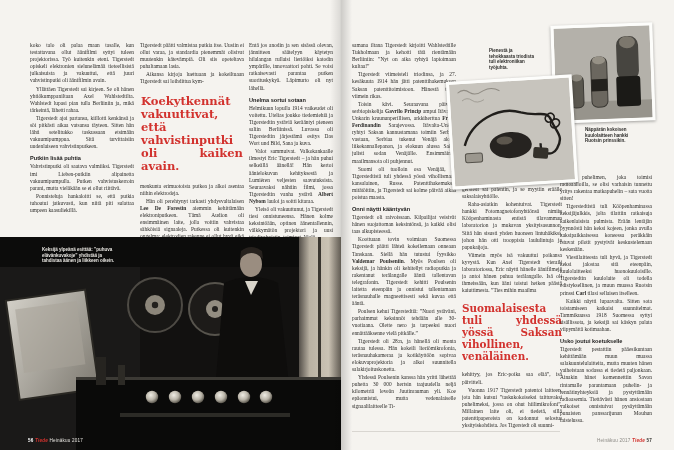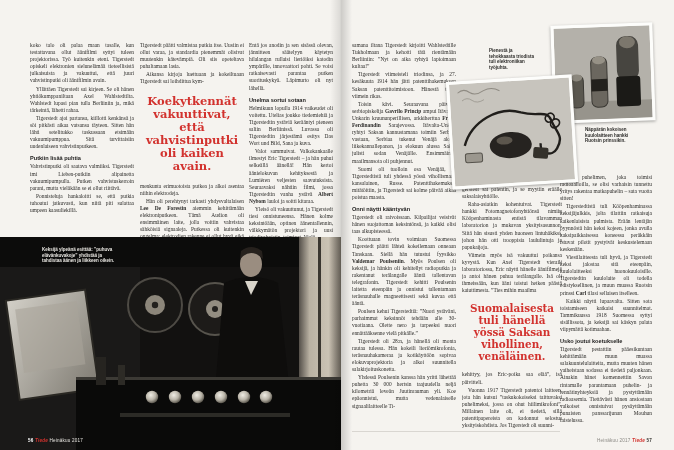--- a/index.html
+++ b/index.html
@@ -20,21 +20,21 @@
     color:#2d2c2a;
   }
   .col p{margin:0 0 1px 0;}
   .col p.indent{text-indent:6px;}
   .col h3{
     font-family:"Liberation Sans", sans-serif;
     font-size:5.6px;line-height:7px;margin:5px 0 1px 0;color:#1d1c1b;
   }
   .pullquote{
     font-family:"DejaVu Serif", serif;
-    font-weight:bold;color:#d2322e;text-align:center;
+    font-weight:bold;color:#d2322e;
     font-size:11.5px;line-height:13px;margin:9px 1px 10px 1px;text-indent:0;
   }
   .pullquote.small{font-size:10.4px;line-height:12px;margin:8px 0 9px 0;}
   
   .photo-left{
     position:absolute;left:0;top:237px;width:341px;height:213px;
     background:#121110;z-index:5;
   }
   .photo-caption{
     position:absolute;left:42px;top:247px;width:80px;z-index:6;
@@ -168,21 +168,21 @@
     <p class="">Tigerstedt oli raivoissaan. Kilpailijat veisivät hänen suojattoman keksintönsä, ja kaikki olisi taas alkupisteessä.</p>
     <p class="indent">Koottuaan tovin voimiaan Suomessa Tigerstedt päätti lähteä kokeilemaan onneaan Tanskaan. Siellä hän tutustui fyysikko <strong>Valdemar Poulseniin</strong>. Myös Poulsen oli keksijä, ja hänkin oli kehitellyt radioputkia ja rakentanut terälangalle ääntä tallentavan telegrafonin. Tigerstedt kehitti Poulsenin laitetta eteenpäin ja onnistui tallentamaan teräsnauhalle magneettisesti sekä kuvaa että ääntä.</p>
     <p class="indent">Poulsen kehui Tigerstedtiä: ”Nuori ystäväni, parhaimmat keksinnöt tehdään alle 30-vuotiaana. Olette nero ja tarpeeksi nuori ennättääksenne vielä pitkälle.”</p>
     <p class="indent">Tigerstedt oli 28:n, ja hänellä oli monta rautaa tulessa. Hän kokeili lieriömikrofonia, teräsnauhakameraa ja kotikäyttöön sopivaa elokuvaprojektoria ja alkoi suunnitella salakirjoituskonetta.</p>
     <p class="indent">Yhdessä Poulsenin kanssa hän yritti lähettää puhetta 30 000 hertsin taajuudella neljä kilometriä leveän Juutinrauman yli. Koe epäonnistui, mutta vedenalaiselle signaalilaitteelle Ti-</p>
   </div>
 <div class="col" style="left:462px;top:186px;width:100px;height:244px;">
     <p class="">gerstedt sai patentin, ja se myytiin eräälle saksalaisyhtiölle.</p>
     <p class="indent">Raha-asiatkin kohentuivat. Tigerstedt hankki Fotomagnetofonyhtiönsä nimiin Kööpenhaminasta entistä tilavamman laboratorion ja mukavan yksityisasunnon. Siitä hän sisusti yhden huoneen lintuhäkiksi, johon hän otti trooppisia laululintuja ja papukaijoja.</p>
     <p class="indent">Viimein myös isä vakuuttui poikansa kyvystä. Kun Axel Tigerstedt vieraili laboratoriossa, Eric näytti hänelle äänifilmejä ja antoi hänen puhua terälangalle. Isä oli ihmeissään, kun ääni toistui hetken päästä kaiuttimesta. ”Ties mihin maailma</p>
-    <div class="pullquote small">Suomalaisesta tuli hänellä yössä Saksan vihollinen, venäläinen.</div>
+    <div class="pullquote small">Suomalaisesta tuli yhdessä yössä Saksan vihollinen, venäläinen.</div>
     <p class="">kehittyy, jos Eric-poika saa elää”, isä päivitteli.</p>
     <p class="indent">Vuonna 1917 Tigerstedt patentoi laitteen, jota hän kutsui ”taskukokoiseksi taittuvaksi puhelimeksi, jossa on ohut hiilimikrofoni”. Millainen laite oli, ei tiedetä, sillä patenttipapereista on kadonnut selostus yksityiskohdista. Jos Tigerstedt oli suunni-</p>
   </div>
 <div class="col" style="left:560px;top:174px;width:92px;height:252px;">
     <p class="">tellut puhelimen, joka toimisi radioaalloilla, se olisi varhaisin tunnettu yritys rakentaa matkapuhelin – sata vuotta sitten!</p>
     <p class="indent">Tigerstedtistä tuli Kööpenhaminassa keksijäjulkkis, jolta tilattiin ratkaisuja kaikenlaisista pulmista. Erään lentäjän pyynnöstä hän keksi kojeen, jonka avulla kaksipaikkaisessa koneessa peräkkäin istuvat pilotit pystyivät keskustelemaan keskenään.</p>
     <p class="indent">Viestilaitteesta tuli hyvä, ja Tigerstedt keksi jalostaa sitä eteenpäin, kuulolaitteeksi huonokuuloisille. Tigerstedtin kuulolaite oli todella edistyksellinen, ja muun muassa Ruotsin prinssi <strong>Carl</strong> tilasi sellaisen itselleen.</p>
     <p class="indent">Kaikki näytti lupaavalta. Sitten sota toistamiseen katkaisi suunnitelmat. Tammikuussa 1918 Suomessa syttyi sisällissota, ja keksijä sai käskyn palata viipymättä kotimaahan.</p>
     <h3>Usko joutui koetukselle</h3>
     <p class="">Tigerstedt pestattiin pääesikuntaan kehittämään muun muassa salakuuntelulaitteita, mutta muuten hänen vaiheistaan sodassa ei tiedetä paljonkaan. Ainakin hänet komennettiin Savon rintamalle parantamaan puhelin- ja lennätinyhteyksiä ja pystyttämään radioasemia. Tiettävästi hänen ansiostaan valkoiset onnistuivat pysäyttämään punaisten panssarijunan Mouhun taistelussa.</p>

